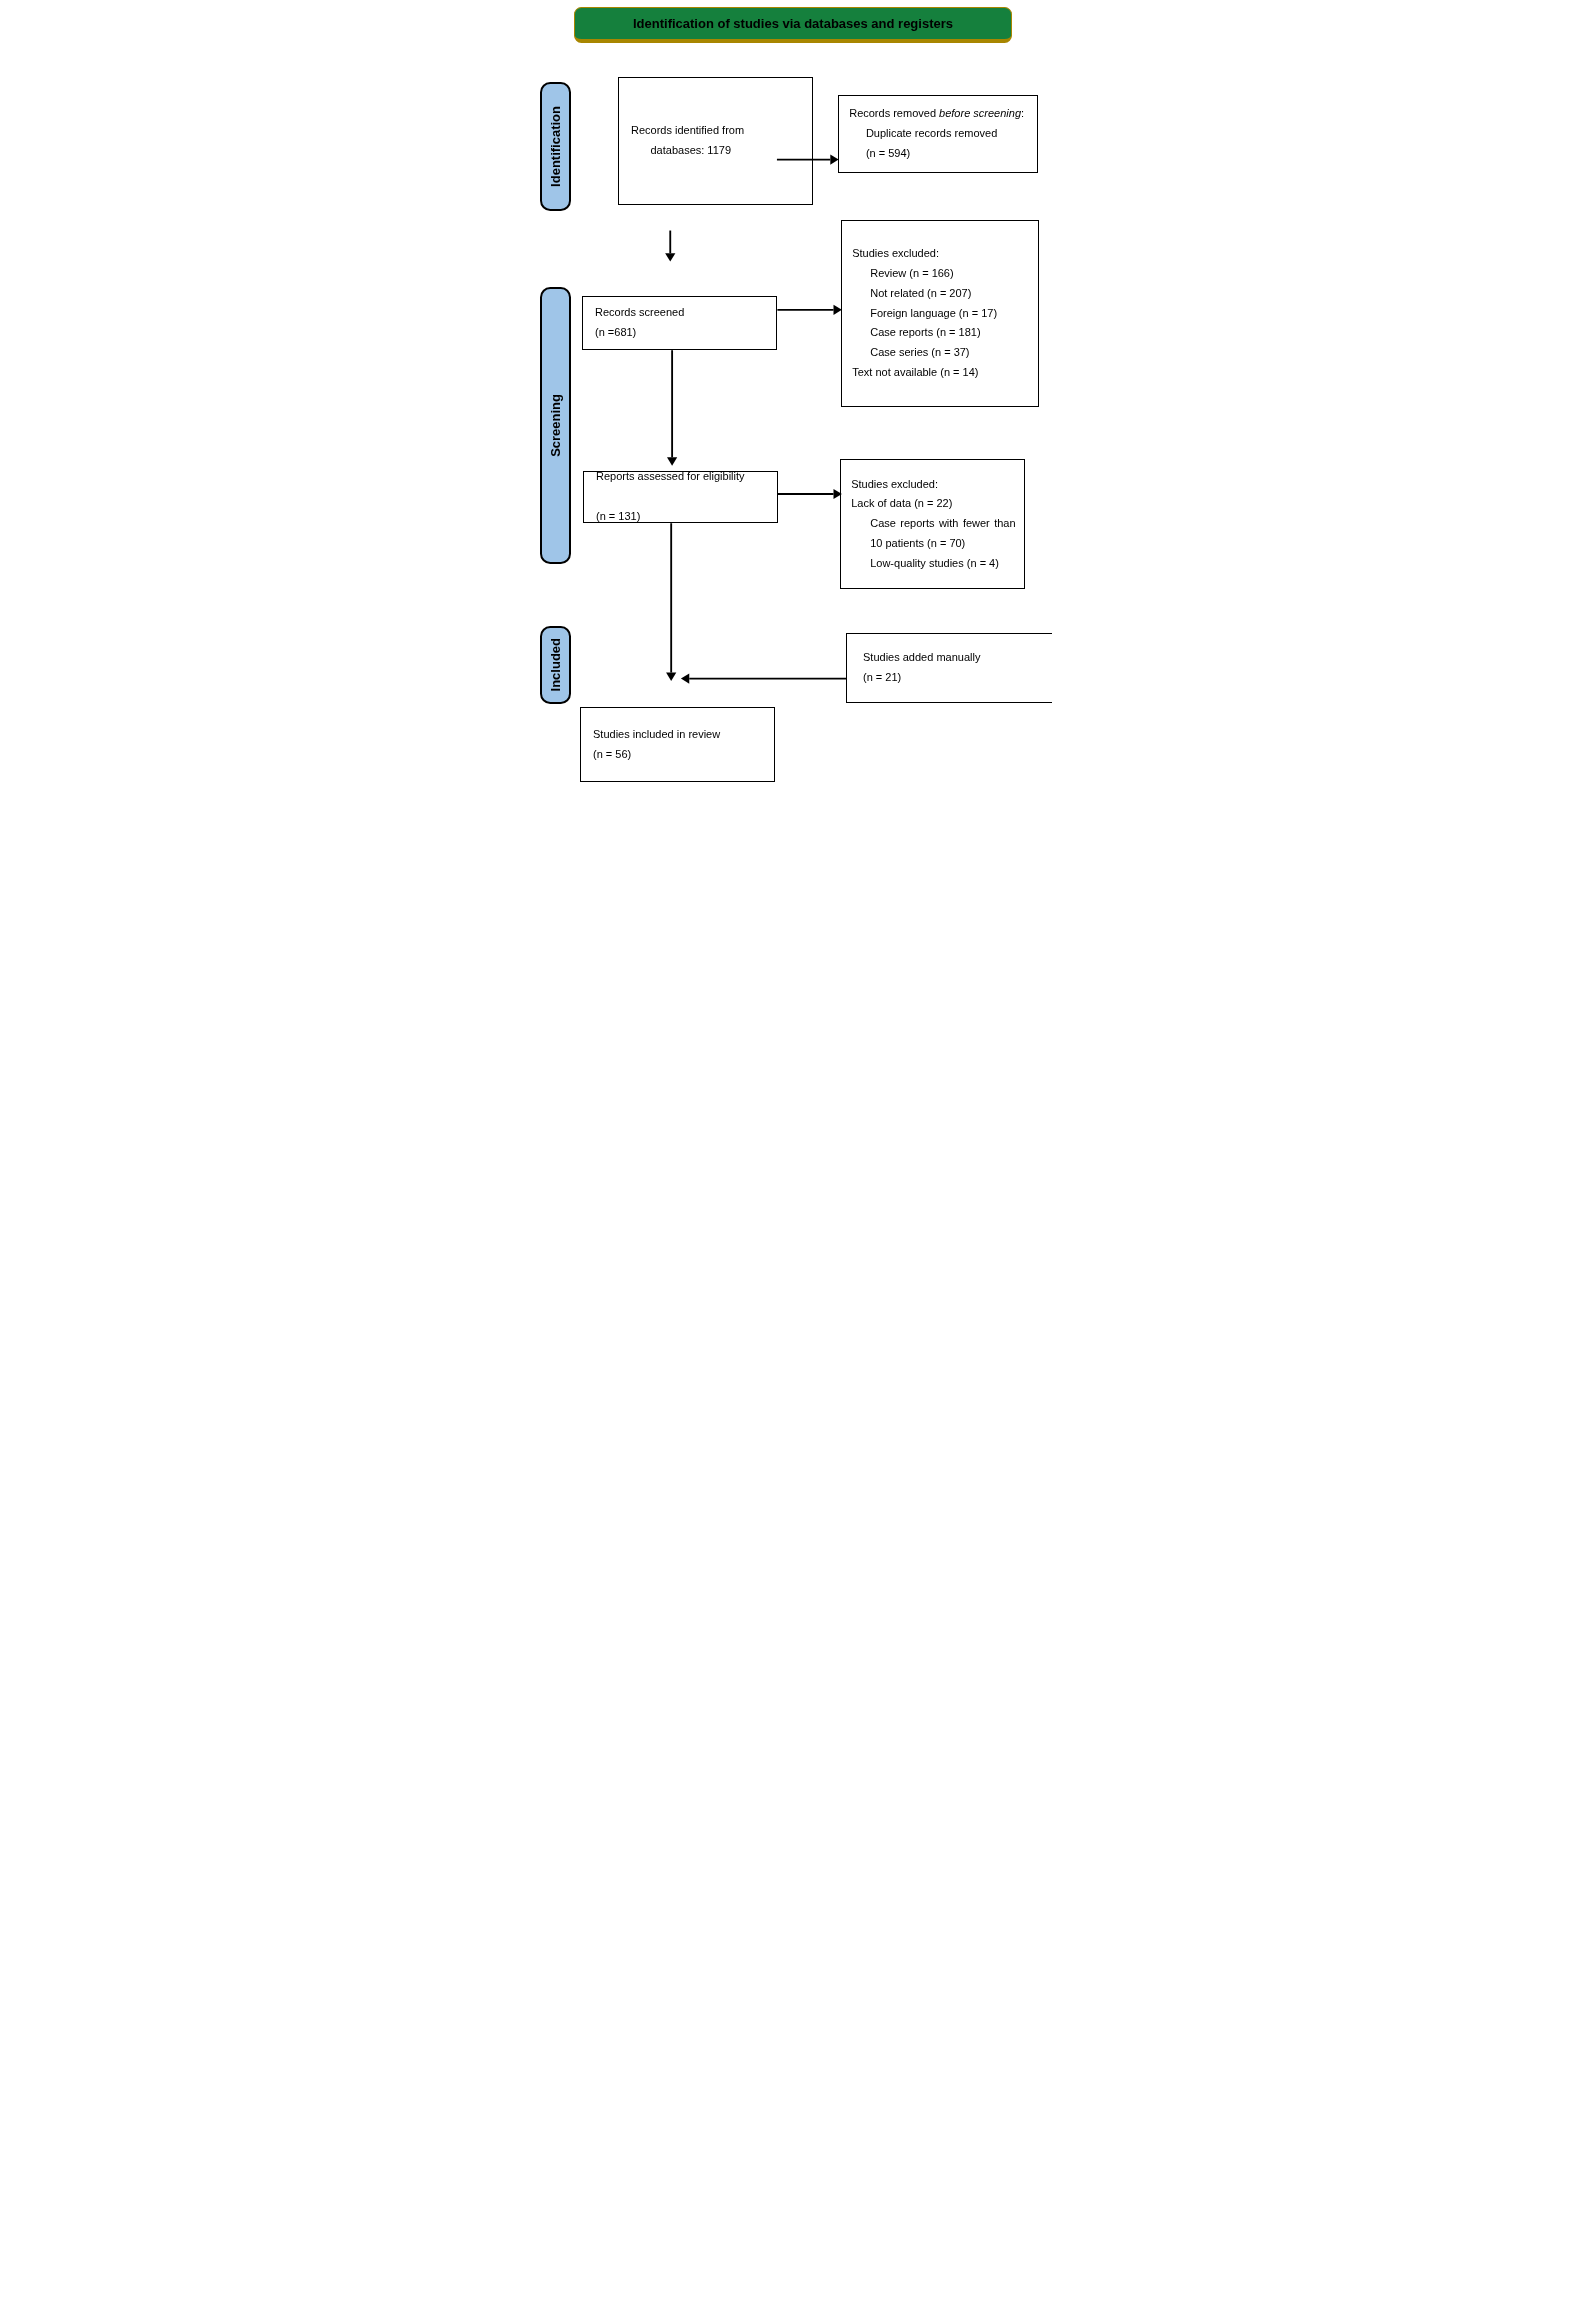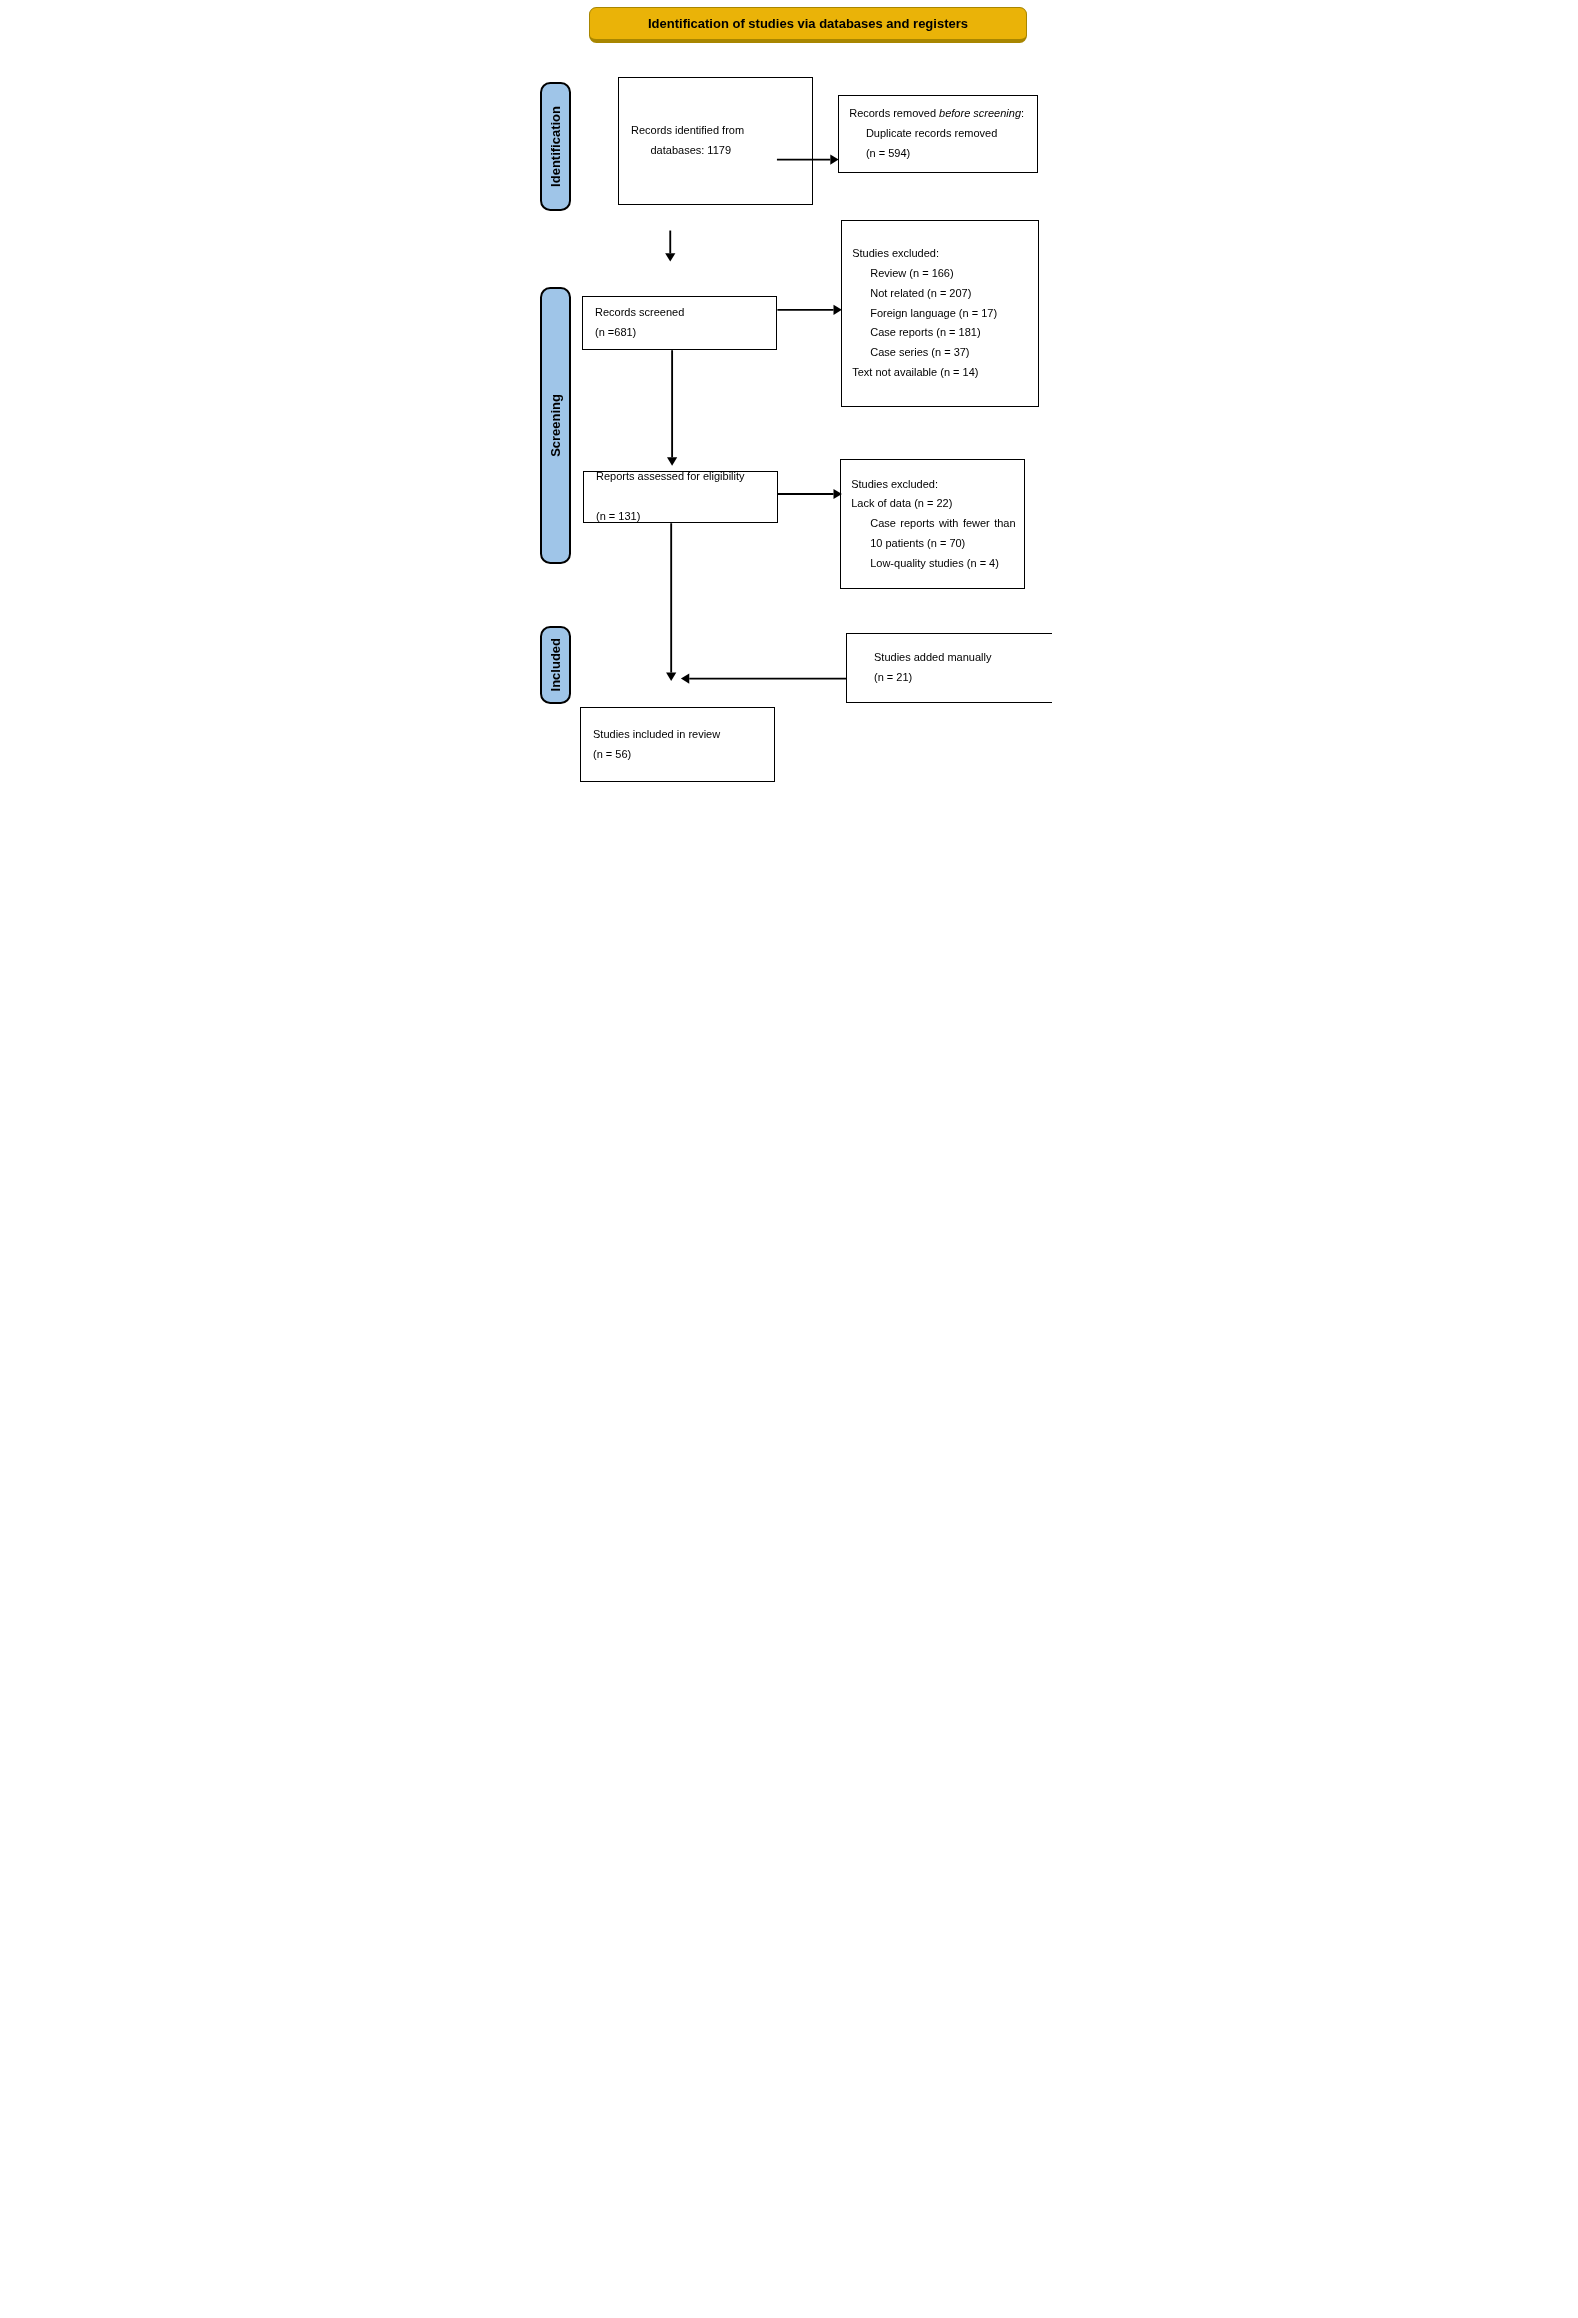--- a/index.html
+++ b/index.html
@@ -3,22 +3,22 @@
 <meta charset="utf-8">
 <style>
   html,body{margin:0;padding:0;background:#ffffff;}
   .page{
     position:relative; width:526px; height:789px; margin:0 auto;
     background:#ffffff; font-family:"Liberation Sans", sans-serif; color:#000;
     overflow:hidden;
   }
   
   .banner{
-    position:absolute; left:63px; top:6.5px; width:438px; height:36px;
-    background:#eab308;
+    position:absolute; left:48px; top:6.5px; width:438px; height:36px;
+    background:#15803d;
     border:1.9px solid #A88600; border-top-width:1.4px; border-bottom-width:4.2px;
     border-radius:7.4px; box-sizing:border-box;
     display:flex; align-items:center; justify-content:center;
     font-size:13px; font-weight:bold;
   }
   
   .stage{
     position:absolute; left:14px; width:31px;
     background:#9FC5E8; border:2.3px solid #000; border-radius:10.2px;
     box-sizing:border-box; display:flex; align-items:center; justify-content:center;
@@ -43,21 +43,21 @@
   .ind3{padding-left:18px;}
   .ind4{padding-left:19px;}
   .just{white-space:normal; text-align:justify; text-align-last:justify; padding-right:2.8px;}
   .box-records-identified{left:56px; top:77px;  width:195px; height:128px;margin-left:36px;}
   .box-records-screened  {left:56px; top:296px;  width:195px; height:54px;}
   .box-reports-assessed  {left:57px; top:471px; width:195px; height:52px;gap:20px;}
   .box-studies-included  {left:54px; top:707px; width:195px; height:75px;}
   .box-records-removed   {left:312px; top:95px;  width:200px; height:78px; padding-left:10.2px;}
   .box-excluded-screening{left:315px; top:220px;  width:198px; height:187px; padding-left:10.2px;}
   .box-excluded-reports  {left:314px; top:459px;  width:185px; height:130px; padding-left:10.2px;}
-  .box-added-manually    {left:320px; top:633px; width:212px; height:70px; padding-left:27px;}
+  .box-added-manually    {left:320px; top:633px; width:212px; height:70px; padding-left:16px;}
   
   .arrows{position:absolute; left:0; top:0; width:526px; height:789px; pointer-events:none;}
   .arrows line{stroke:#000; stroke-width:4;}
   .arrows polygon{fill:#000;}
 </style>
 </head>
 <body>
 
 <div class="page">
 

